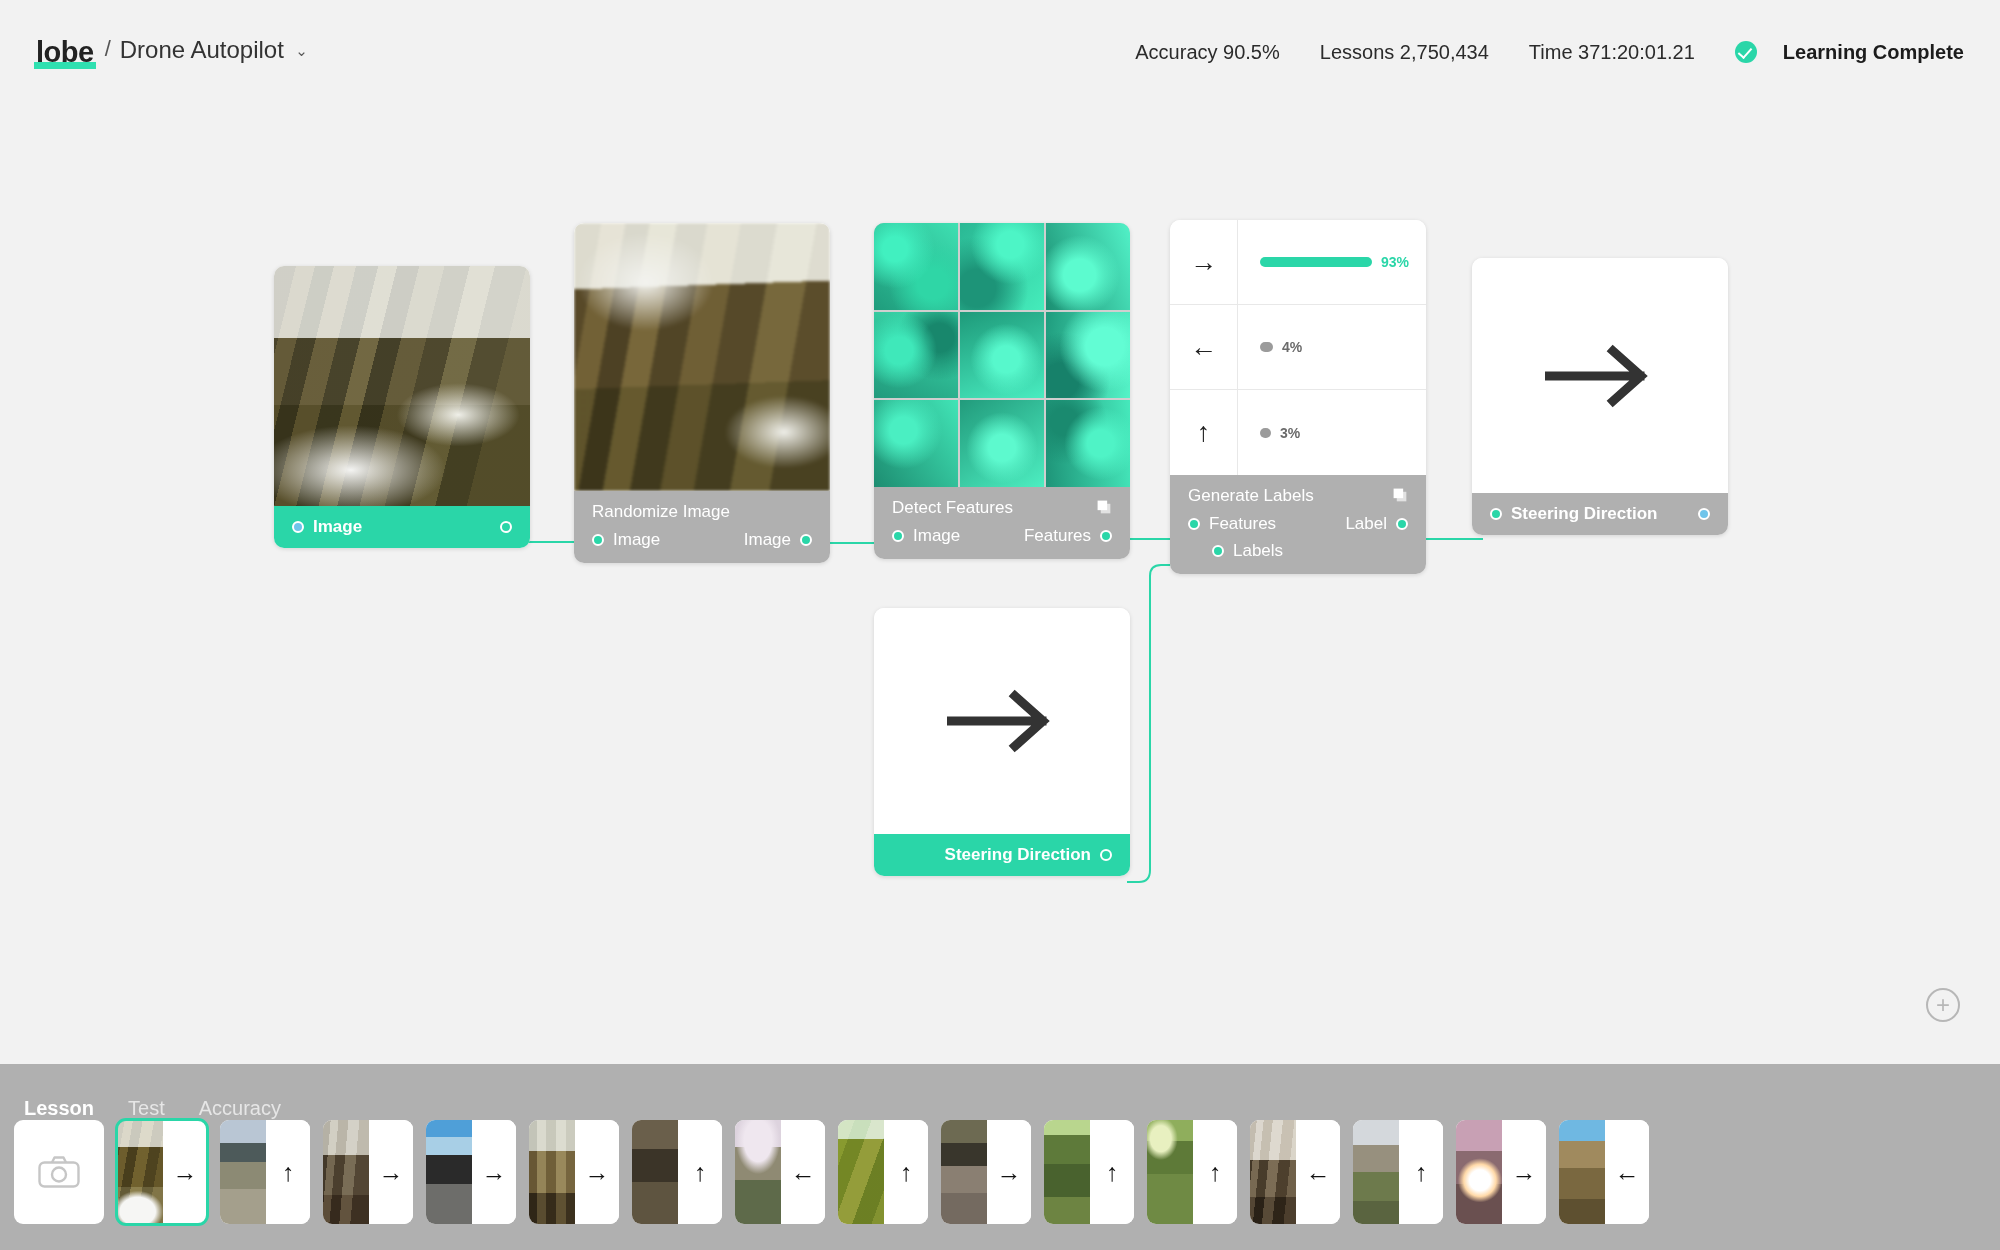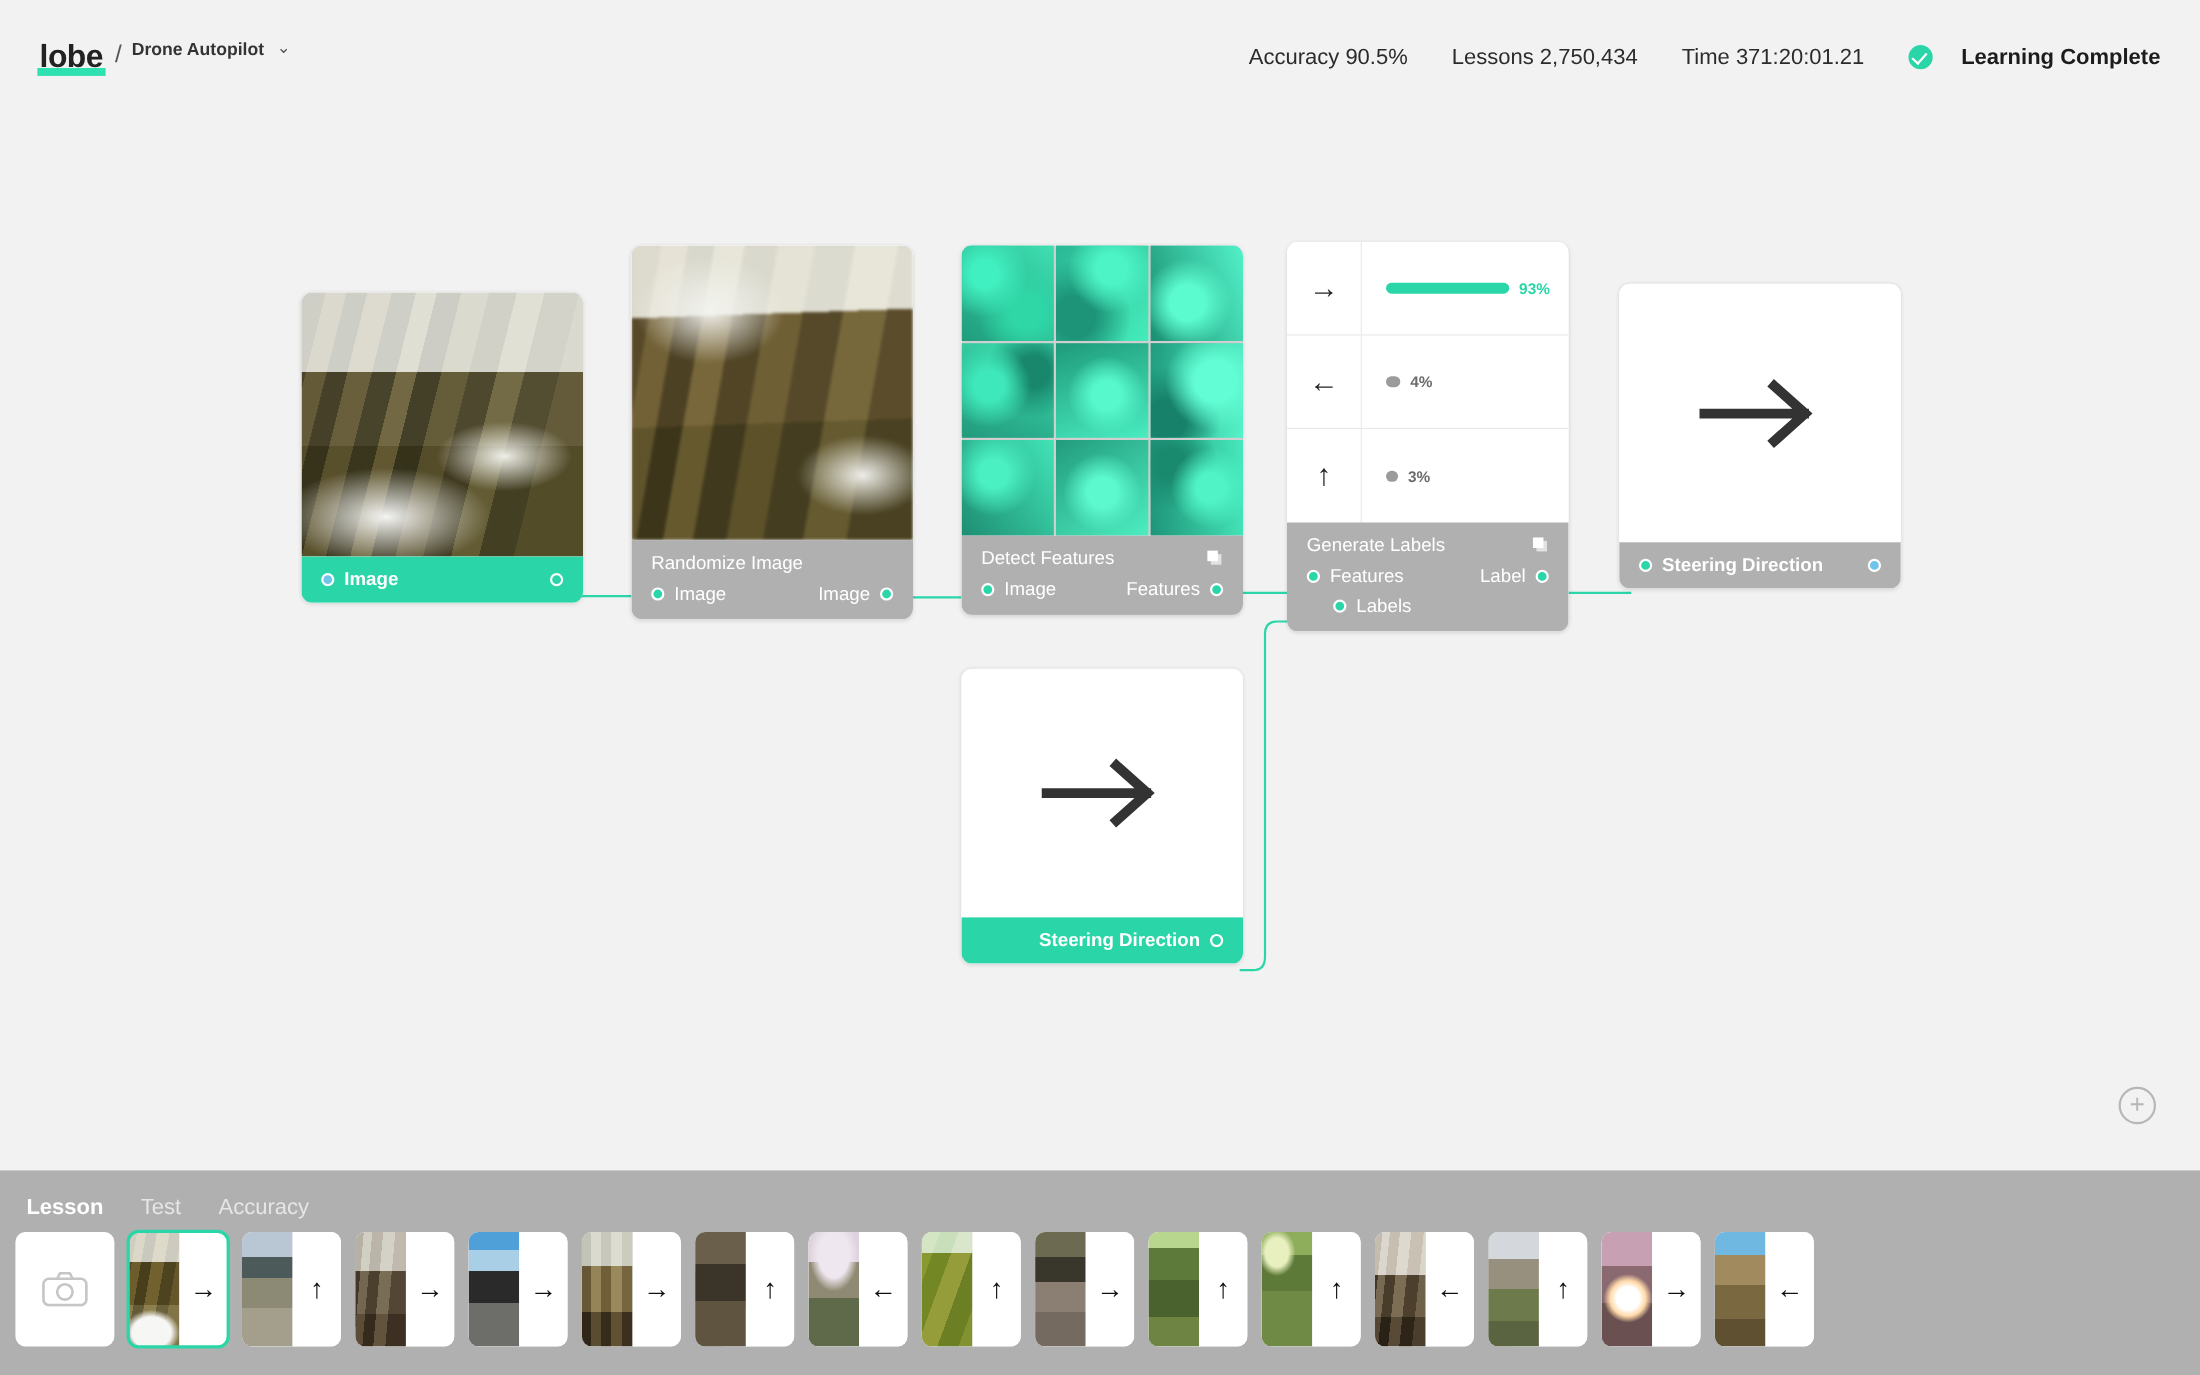--- a/index.html
+++ b/index.html
@@ -21,21 +21,21 @@
     display: flex; align-items: flex-start;
     margin-left: 34px; gap: 9px;
   }
   #logo {
     font-size: 29px; font-weight: bold; color: #222;
     letter-spacing: -0.5px;
     background: linear-gradient(to top, #2fe0b0 0 7px, transparent 7px 100%);
     padding: 0 2px;
   }
   #slash { font-size: 22px; color: #555; font-weight: 400; }
-  #project-name { font-size: 16px; color: #333; font-weight: 700; }
+  #project-name { font-size: 24px; color: #333; font-weight: 400; }
   #project-caret {
     font-size: 15px; color: #555; margin-left: 7px;
     transform: translateY(-2px); display: inline-block;
   }
   #header-stats {
     margin-left: auto; margin-right: 36px;
     display: flex; align-items: center; gap: 40px;
   }
   .stat { font-size: 20px; color: #2b2b2b; white-space: nowrap; }
   #status-group { display: flex; align-items: center; gap: 26px; }
@@ -136,21 +136,21 @@
     cursor: pointer;
   }
 
   
   #bottom {
     position: absolute; left: 0; top: 1064px;
     width: 2000px; height: 186px;
     background: #b0b0b0;
   }
   #bottom-bar {
-    height: 56px; display: flex; align-items: center;
+    height: 56px; display: flex; align-items: flex-end;
     padding: 12px 38px 0 24px;
   }
   .tab { font-size: 20px; color: #e6e6e6; margin-right: 34px; cursor: pointer; }
   .tab.active { color: #fff; font-weight: bold; }
   #bottom-right { margin-left: auto; display: flex; align-items: center; gap: 36px; }
   .bmeta { font-size: 18px; color: #e3e3e3; white-space: nowrap; }
   #sort-caret { font-size: 14px; margin-left: 8px; }
 
   #strip {
     display: flex; align-items: flex-start; gap: 13px;

